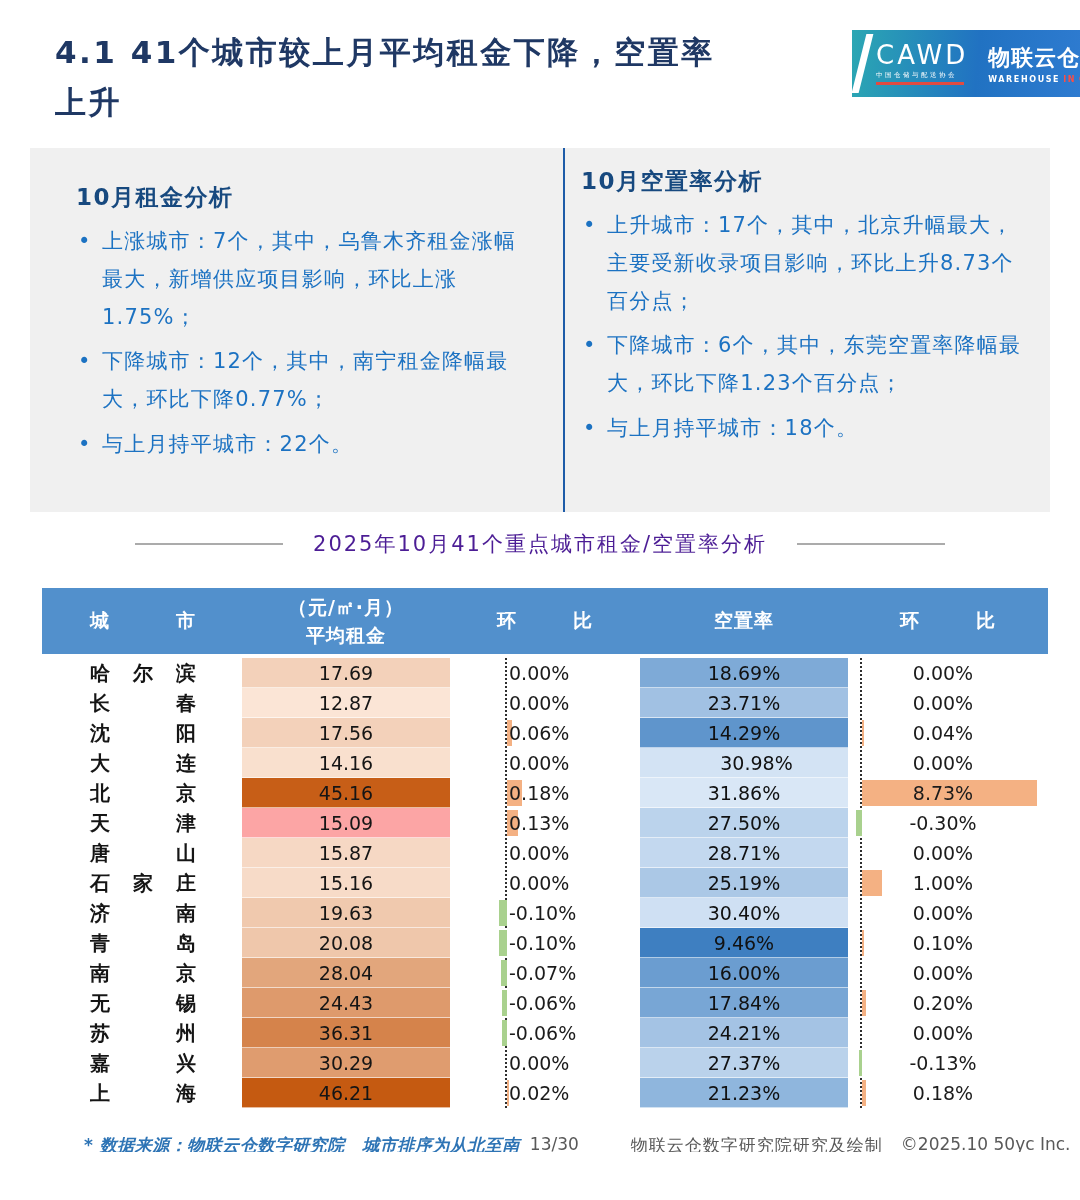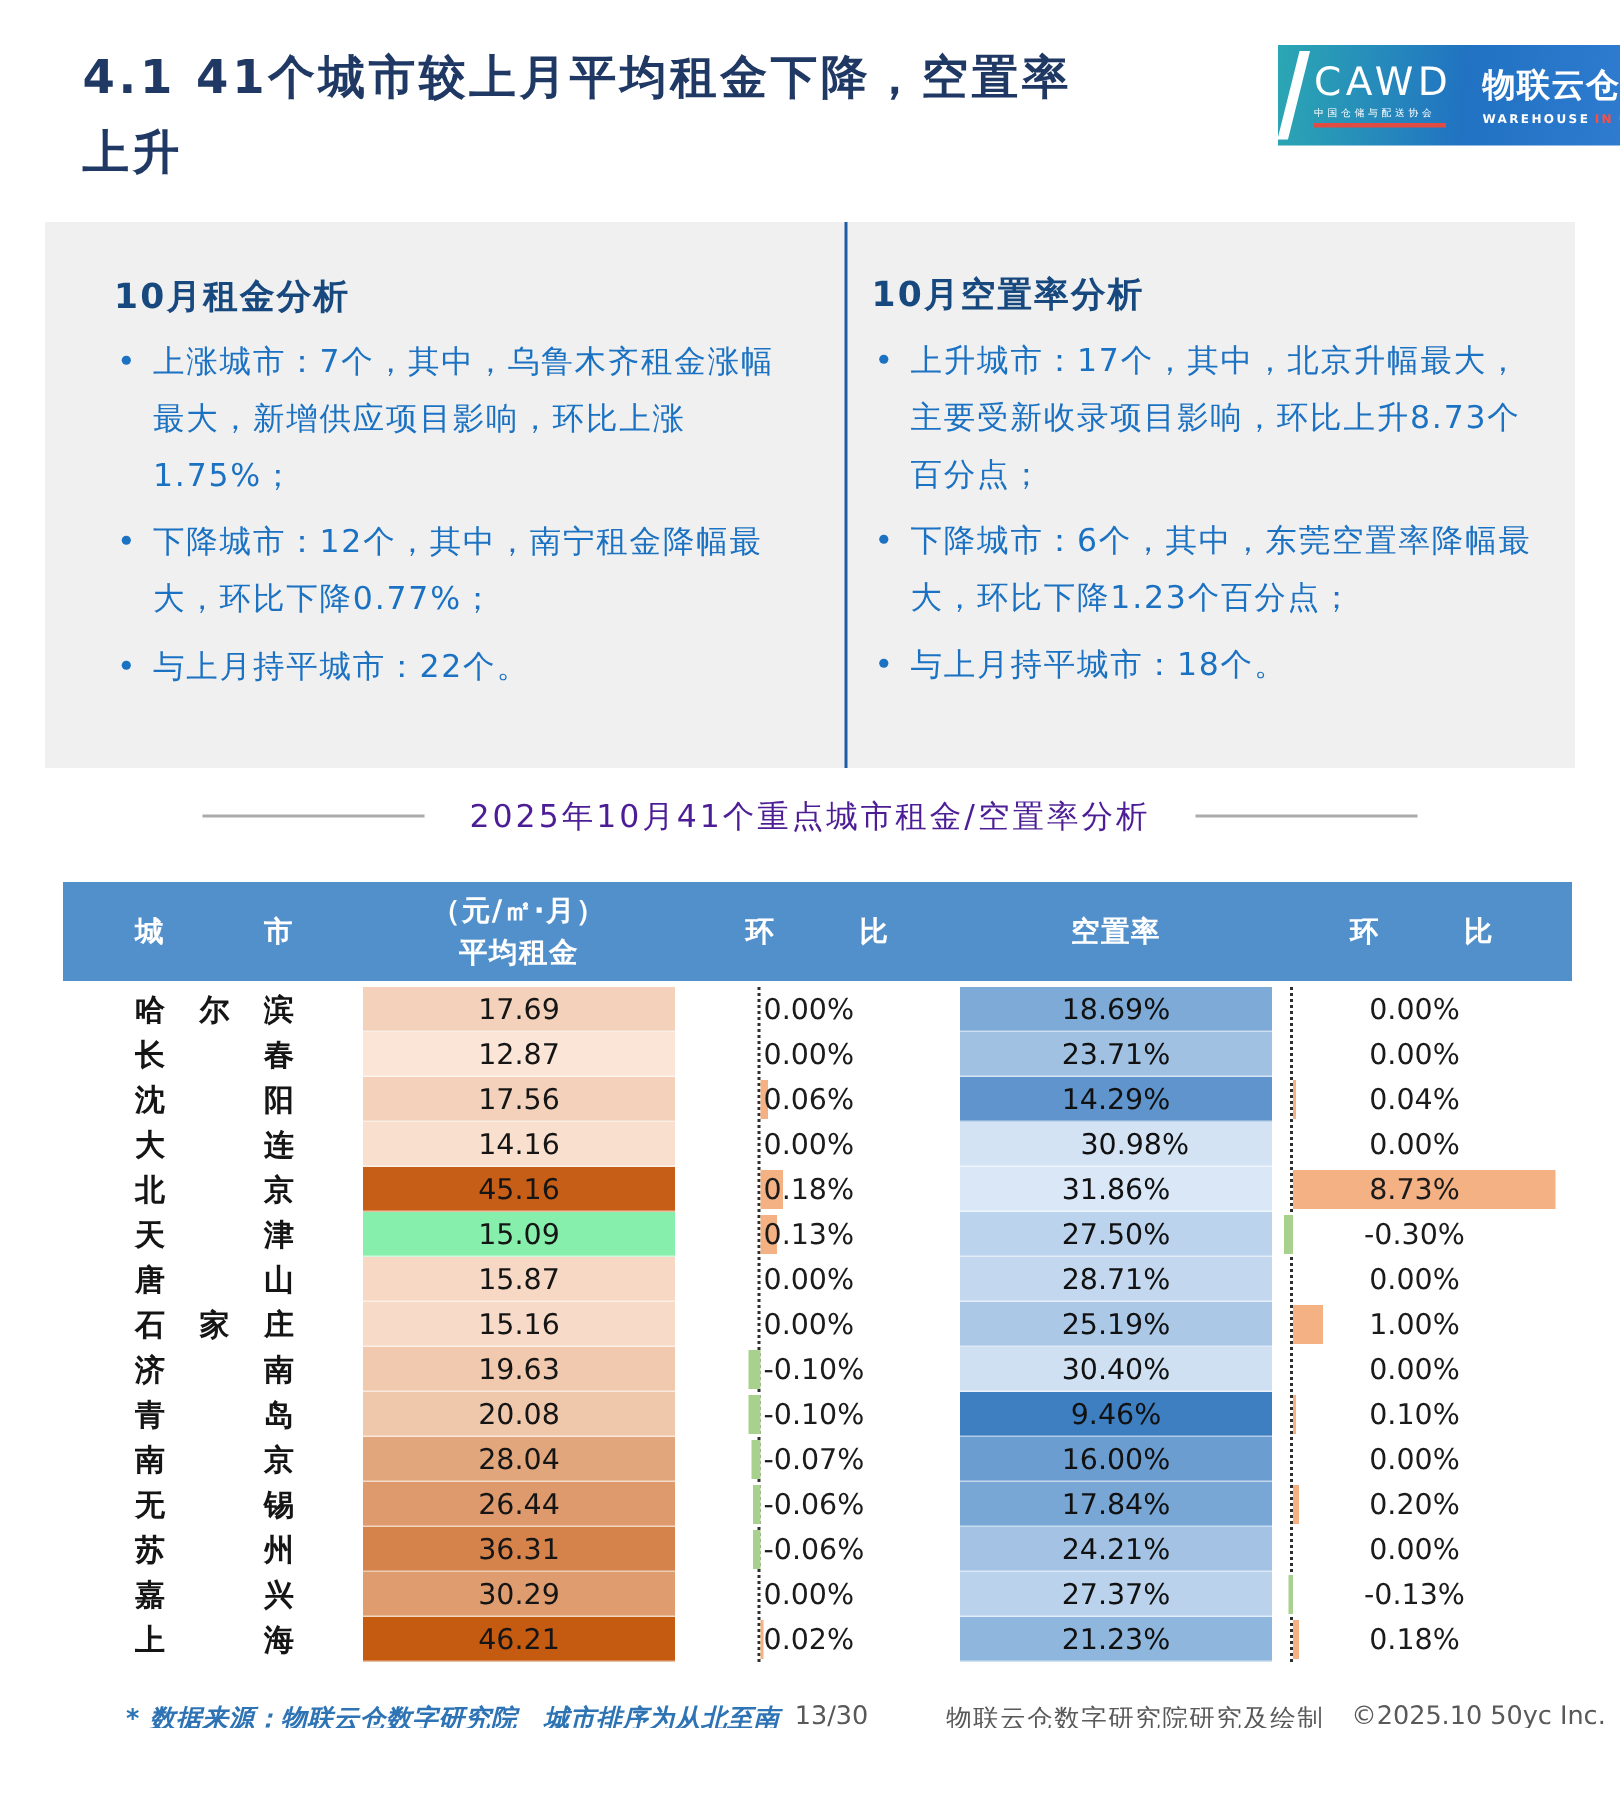--- a/index.html
+++ b/index.html
@@ -23,21 +23,21 @@
   .logo-brand { position:relative; color:#fff; padding-top:2px; }
   .brand-text { font-size:22px; font-weight:bold; letter-spacing:1px; line-height:1.15; white-space:nowrap; }
   .brand-sub { font-size:8px; font-weight:bold; letter-spacing:1.6px; margin-top:4px; white-space:nowrap; }
   .brand-sub .in { color:#FF4D42; margin:0 3px; }
   .brand-sub .c  { color:#FF4D42; }
 
   
   .band { position:absolute; left:30px; top:148px; width:1020px; height:364px; background:#F0F0F0; display:flex;padding-left:20px; }
   .box-left  { width:513px; padding:34px 26px 0 26px; }
   .band-divider { width:2px; height:100%; background:#1E5CA8; flex:none; }
-  .box-right { flex:1; padding:18px 24px 0 16px;margin-top:15px; }
+  .box-right { flex:1; padding:18px 24px 0 16px; }
   .analysis-heading { font-size:23px; color:#17497F; font-weight:bold; letter-spacing:1.5px; margin-bottom:10px; }
   .bullets { list-style:none; }
   .bullets li { display:flex; font-size:21px; line-height:1.8; color:#1C72C2; letter-spacing:1.2px; margin-bottom:7px; }
   .bullets .dot { flex:none; width:26px; padding-left:2px; }
 
   
   .sect { position:absolute; top:530px; left:0; width:1080px; display:flex; align-items:center; justify-content:center; gap:30px; }
   .sect .line { width:148px; height:2px; background:#ABABAB; }
   .sect-title { font-size:21px; color:#4c1d95; font-weight:normal; letter-spacing:2px; }
 
@@ -252,21 +252,21 @@
             <span class="mom2-label">8.73%</span>
           </div>
         </div>
         <div class="tr">
           <div class="td td-city">
             <div class="city">
               <span>天</span>
               <span>津</span>
             </div>
           </div>
-          <div class="td td-rent" style="background: #86efac;">15.09</div>
+          <div class="td td-rent" style="background: #fca5a5;">15.09</div>
           <div class="td td-mom1">
             <div class="bar" style="width: 11.05px; left: 57px; background: rgb(244, 177, 131);"></div>
             <span class="mom1-label">0.13%</span>
           </div>
           <div class="td td-vac" style="background: rgb(187, 211, 236);">27.50%</div>
           <div class="td td-mom2">
             <div class="bar" style="width: 6px; left: 8px; background: rgb(169, 209, 142);"></div>
             <span class="mom2-label">-0.30%</span>
           </div>
         </div>
@@ -356,21 +356,21 @@
             <span class="mom2-label">0.00%</span>
           </div>
         </div>
         <div class="tr">
           <div class="td td-city">
             <div class="city">
               <span>无</span>
               <span>锡</span>
             </div>
           </div>
-          <div class="td td-rent" style="background: rgb(222, 154, 108);">26.44</div>
+          <div class="td td-rent" style="background: rgb(222, 154, 108);">24.43</div>
           <div class="td td-mom1">
             <div class="bar" style="width: 5.1px; left: 51.9px; background: rgb(169, 209, 142);"></div>
             <span class="mom1-label">-0.06%</span>
           </div>
           <div class="td td-vac" style="background: rgb(120, 166, 213);">17.84%</div>
           <div class="td td-mom2">
             <div class="bar" style="width: 4px; left: 14px; background: rgb(244, 177, 131);"></div>
             <span class="mom2-label">0.20%</span>
           </div>
         </div>

